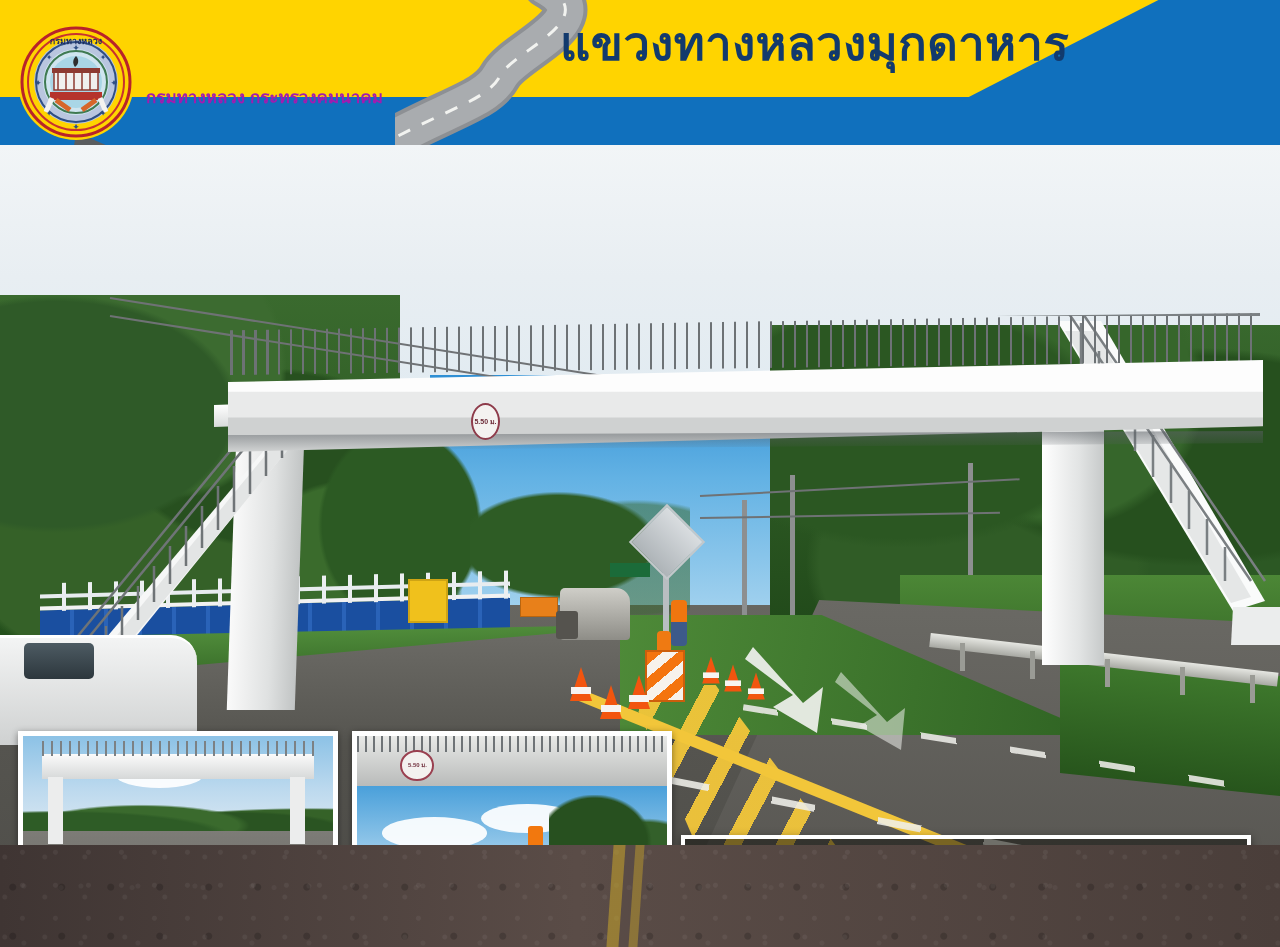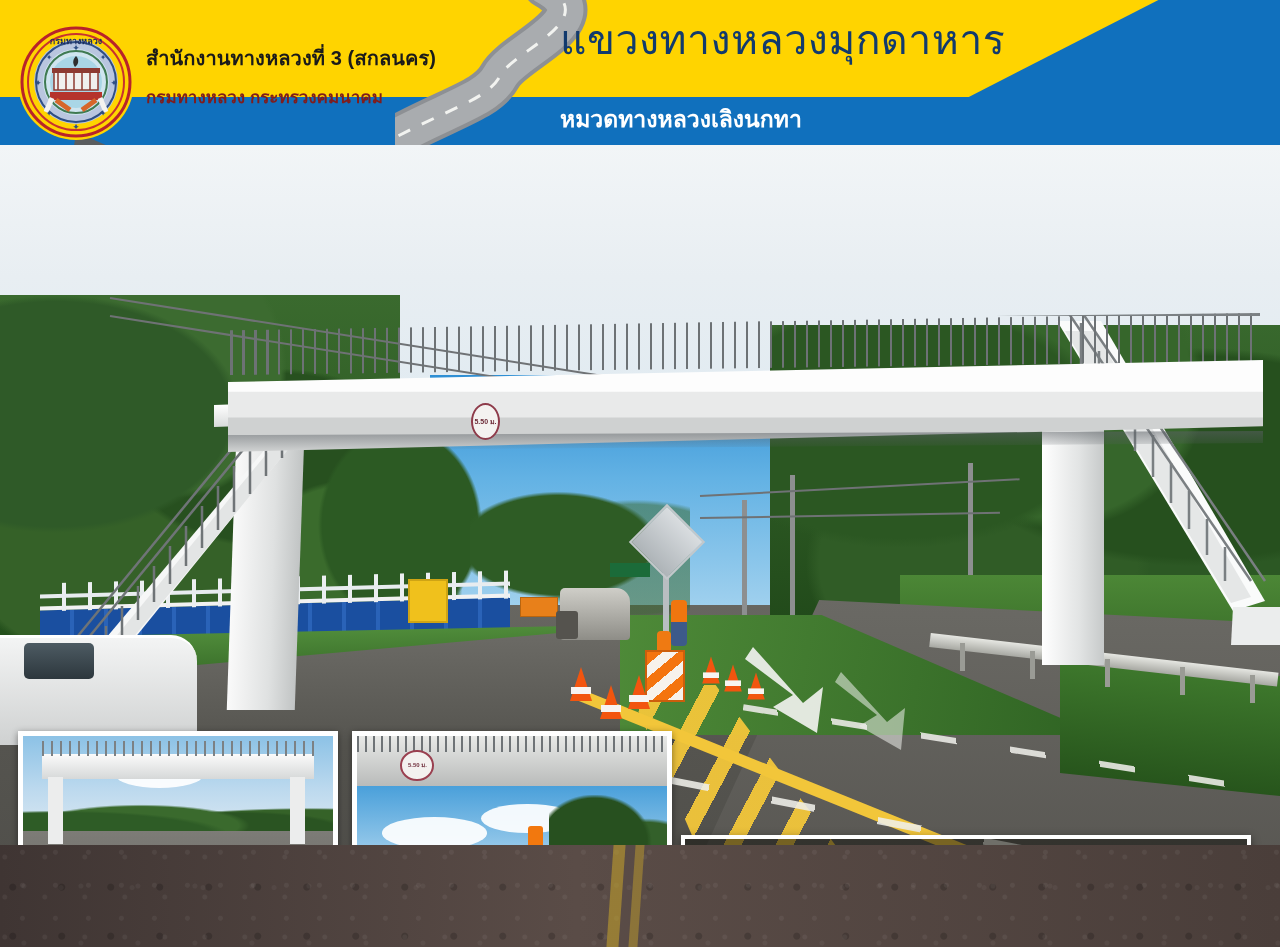--- a/index.html
+++ b/index.html
@@ -20,23 +20,23 @@
   
   .road-wrap { position:absolute; left:395px; top:-6px; width:235px; height:151px; }
   .road-wrap svg { display:block; }
 
   
   .logo { position:absolute; left:12px; top:20px; width:128px; height:141px; }
   .logo svg { display:block; }
 
   .hdr-office { position:absolute; left:146px; top:42px; font-size:20px; color:#1a1a1a;
       font-weight:700; letter-spacing:.1px; }
-  .hdr-dept   { position:absolute; left:146px; top:83px; font-size:17px; color:#7f1d1d; font-weight:700; }
-
-  .hdr-title { position:absolute; left:560px; top:20px; font-size:41px; font-weight:400;
+  .hdr-dept   { position:absolute; left:146px; top:83px; font-size:17px; color:#a21caf; font-weight:700; }
+
+  .hdr-title { position:absolute; left:560px; top:20px; font-size:47px; font-weight:700;
       color:#123a6d; letter-spacing:.5px; line-height:1; }
   .hdr-sub   { position:absolute; left:560px; top:101px; font-size:23px; color:#ffffff; font-weight:700; }
   .hdr-date  { position:absolute; right:12px; top:103px; font-size:21px; color:#ffffff; font-weight:700; }
 
   
   .photo { position:absolute; left:0; top:145px; width:1280px; height:700px; overflow:hidden;
       background:linear-gradient(#cfe6f5 0%, #dfeef8 22%, #c9dcc8 40%, #6d6c66 55%, #54534f 100%); }
 
   .sky { position:absolute; left:0; top:0; width:1280px; height:330px;
       background:linear-gradient(#f2f5f7 0%, #e8eef2 40%, #dde9f1 100%); }
@@ -295,24 +295,22 @@
           <text x="102" y="66" font-size="9" text-anchor="middle">✦</text>
           <text x="64" y="110" font-size="9" text-anchor="middle">✦</text>
           <text x="37" y="40" font-size="8" text-anchor="middle">✦</text>
           <text x="91" y="40" font-size="8" text-anchor="middle">✦</text>
           <text x="37" y="96" font-size="8" text-anchor="middle">✦</text>
           <text x="91" y="96" font-size="8" text-anchor="middle">✦</text>
         </g>
       </svg>
     </div>
 
-    <div class="hdr-office">สำนักงานทางหลวงที่ 3 (สกลนคร)</div>
     <div class="hdr-dept">กรมทางหลวง กระทรวงคมนาคม</div>
     <div class="hdr-title">แขวงทางหลวงมุกดาหาร</div>
-    <div class="hdr-sub">หมวดทางหลวงเลิงนกทา</div>
   </div>
 
   <div class="photo">
     <div class="sky"></div>
     <div class="sky-blue"></div>
 
     <div class="trees-left"></div>
     <div class="trees-midleft"></div>
     <div class="trees-mid"></div>
     <div class="trees-right"></div>

